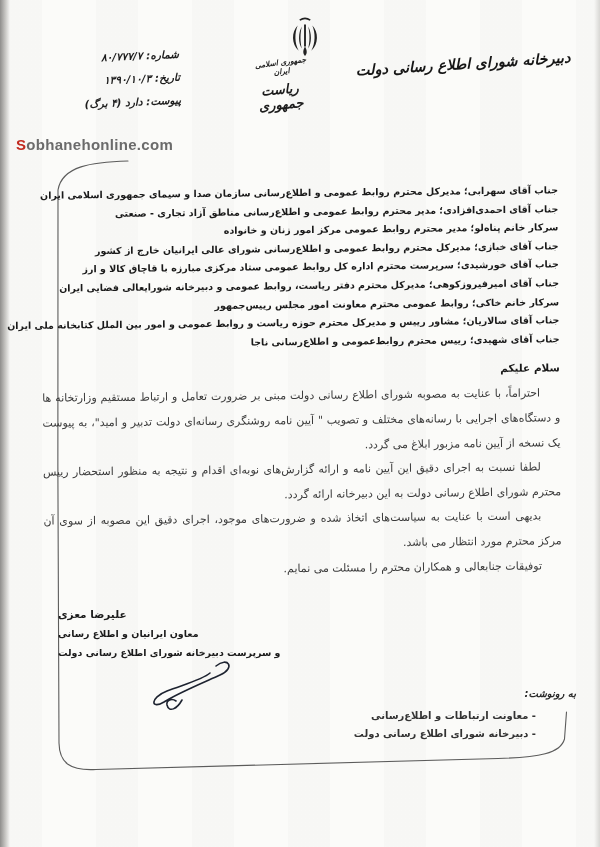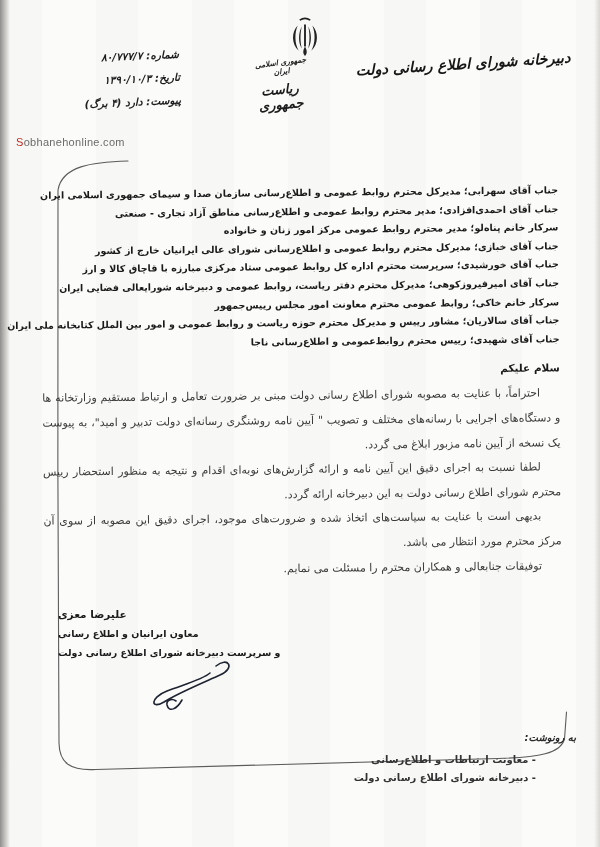--- a/index.html
+++ b/index.html
@@ -44,21 +44,21 @@
   }
   .dept-title{
     position:absolute;left:352px;top:56px;width:222px;
     direction:rtl;text-align:center;
     font-size:14.5px;font-weight:bold;color:#161616;
     transform:rotate(-3.5deg);font-style:italic;
   }
   .watermark{
     position:absolute;left:16px;top:136px;
     font-family:"Liberation Sans",sans-serif;
-    font-size:11px;font-weight:normal;color:#6b6b6b;letter-spacing:.3px;
+    font-size:15px;font-weight:bold;color:#6b6b6b;letter-spacing:.3px;
   }
   .watermark .wm-accent{color:#c22a20;}
   
   .content{
     position:absolute;left:42px;right:40px;top:184px;
     direction:rtl;text-align:right;color:#1e1e1e;
     transform:rotate(-0.6deg);
   }
   .recipient-line{
     font-size:9.5px;font-weight:bold;line-height:18.6px;
@@ -78,21 +78,21 @@
     direction:rtl;text-align:left;color:#1b1b1b;
   }
   .sig-name{font-size:10.5px;font-weight:bold;line-height:20px;}
   .sig-title{font-size:9.5px;font-weight:bold;line-height:19px;}
   .sig-scribble{position:absolute;left:120px;top:652px;}
   
   .cc-block{
     position:absolute;right:24px;top:688px;width:280px;
     direction:rtl;text-align:right;color:#2a2a2a;
   }
-  .cc-label{font-size:10px;font-weight:bold;font-style:italic;margin-top:44px;}
+  .cc-label{font-size:10px;font-weight:bold;font-style:italic;}
   .cc-items{margin-top:8px;padding-left:0;padding-right:40px;}
   .cc-item{font-size:10px;line-height:18px;font-weight:bold;color:#333;}
   .cc-item::before{content:"-  ";}
 </style>
 </head>
 <body>
 
 <div class="page">
 
   <div class="edge-left"></div>

